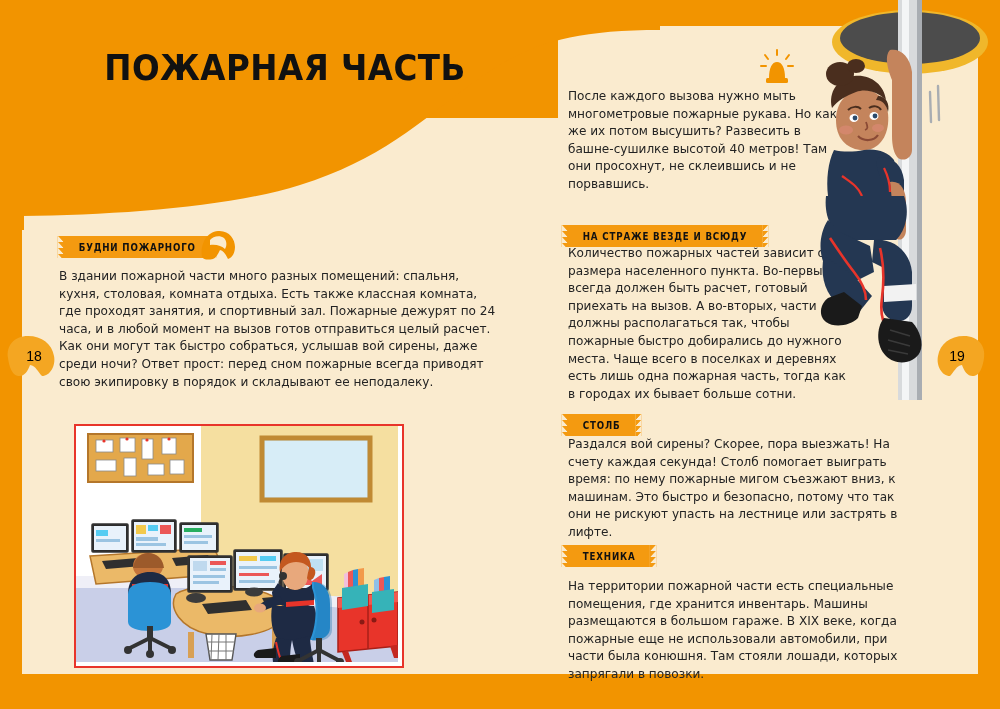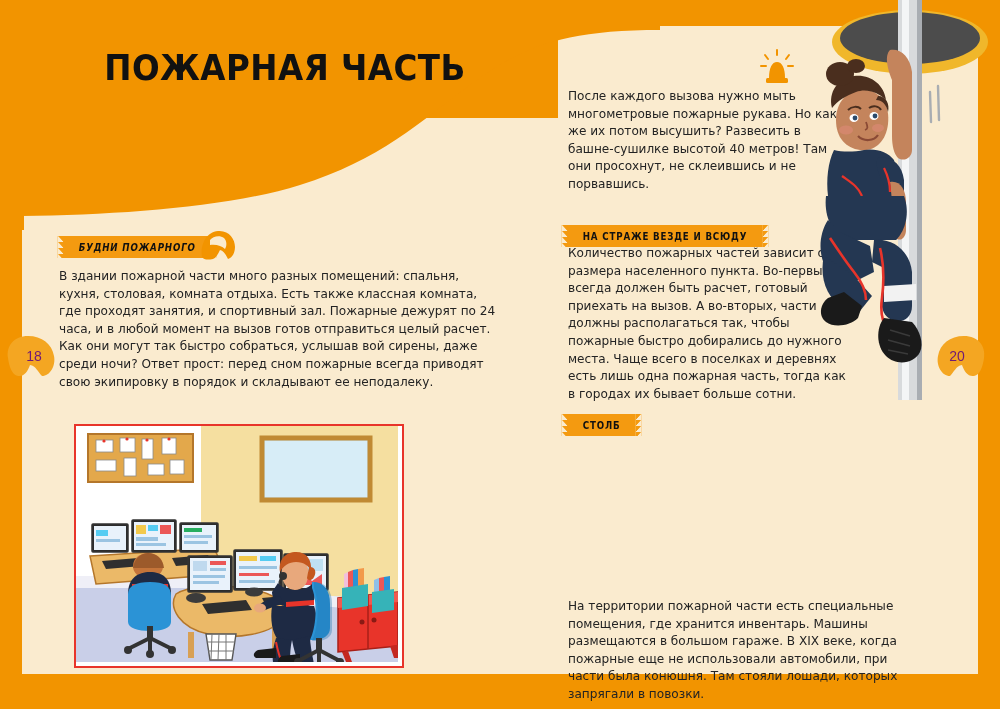--- a/index.html
+++ b/index.html
@@ -78,21 +78,21 @@
     background:
       linear-gradient(-45deg,transparent 50%,#F49A10 50%) 0 0/7px 6px repeat-y;
   }
 
   .body-text{
     font-size:12.1px;line-height:17.6px;color:#232323;
     font-family:"DejaVu Sans","Liberation Sans",sans-serif;
   }
 
   
-  #sec-budni{ position:absolute;left:64px;top:236px;width:300px;font-style:italic; }
+  #sec-budni{ position:absolute;left:64px;top:236px;width:300px; }
   #budni-text{ position:absolute;left:59px;top:268px;width:444px; }
 
   
   #helmet-icon{ position:absolute;left:196px;top:227px;width:42px;height:34px; }
 
   
   #illustration{
     position:absolute;left:74px;top:424px;width:326px;height:240px;
     border:2px solid #E8342A;background:#FFFFFF;overflow:hidden;
   }
@@ -103,34 +103,34 @@
   #txt-sushka{ top:88px; }
   #sec-strazhe{ top:213px;margin-top:12px; }
   #txt-strazhe{ top:245px; }
   #sec-stolb{ top:403px;margin-top:11px; }
   #txt-stolb{ top:436px; }
   #sec-tehnika{ top:545px; }
   #txt-tehnika{ top:578px; }
 
   #txt-sushka, #txt-strazhe{ width:278px; }
   #txt-stolb{ width:340px; }
-  #txt-tehnika{ width:348px;margin-top:20px; }
+  #txt-tehnika{ width:348px; }
 
   
   #siren-icon{ position:absolute;left:757px;top:48px;width:40px;height:40px; }
 
   
   .pagenum{
     position:absolute;width:56px;height:48px;
   }
   #pagenum-left{ left:4px;top:332px; }
   #pagenum-right{ left:932px;top:332px; }
   .pagenum .num{
     position:absolute;inset:0;display:flex;align-items:center;justify-content:center;
-    font-size:14px;color:#701a75;font-weight:normal;
+    font-size:14px;color:#000000;font-weight:normal;
   }
   #pagenum-left .num{ padding-left:4px; }
   #pagenum-right .num{ padding-right:6px; }
 
   
   #pole-illustration{
     position:absolute;left:818px;top:0;width:182px;height:400px;
   }
 </style>
 </head>
@@ -368,21 +368,25 @@
   <div class="rcol body-text" id="txt-sushka">После каждого вызова нужно мыть многометровые пожарные рукава. Но как же их потом высушить? Развесить в башне-сушилке высотой 40 метров! Там они просохнут, не склеившись и не порвавшись.</div>
 
   <div class="rcol" id="sec-strazhe">
     <span class="ribbon">НА СТРАЖЕ ВЕЗДЕ И ВСЮДУ</span>
   </div>
   <div class="rcol body-text" id="txt-strazhe">Количество пожарных частей зависит от размера населенного пункта. Во-первых, всегда должен быть расчет, готовый приехать на вызов. А во-вторых, части должны располагаться так, чтобы пожарные быстро добирались до нужного места. Чаще всего в поселках и деревнях есть лишь одна пожарная часть, тогда как в городах их бывает больше сотни.</div>
 
   <div class="rcol" id="sec-stolb">
     <span class="ribbon">СТОЛБ</span>
   </div>
-
+  <div class="rcol body-text" id="txt-stolb">Раздался вой сирены? Скорее, пора выезжать! На счету каждая секунда! Столб помогает выиграть время: по нему пожарные мигом съезжают вниз, к машинам. Это быстро и безопасно, потому что так они не рискуют упасть на лестнице или застрять в лифте.</div>
+
+  <div class="rcol" id="sec-tehnika">
+    <span class="ribbon">ТЕХНИКА</span>
+  </div>
   <div class="rcol body-text" id="txt-tehnika">На территории пожарной части есть специальные помещения, где хранится инвентарь. Машины размещаются в большом гараже. В XIX веке, когда пожарные еще не использовали автомобили, при части была конюшня. Там стояли лошади, которых запрягали в повозки.</div>
 
   <div id="pole-illustration">
     <svg width="182" height="400" viewBox="0 0 182 400">
 
       <ellipse cx="92" cy="42" rx="78" ry="32" fill="#F0B72B"></ellipse>
       <ellipse cx="92" cy="38" rx="70" ry="26" fill="#4C4C4C"></ellipse>
 
       <rect x="80" y="0" width="24" height="400" fill="#D8DADC"></rect>
       <rect x="84" y="0" width="7" height="400" fill="#F4F5F6"></rect>
@@ -459,16 +463,16 @@
                C34,40 32,34 26,33 C24,39 20,45 14,44 C8,43 5,34 4,26 Z" fill="#F4A622"></path>
     </svg>
     <div class="num">18</div>
   </div>
 
   <div class="pagenum" id="pagenum-right">
     <svg width="56" height="48" viewBox="0 0 56 48">
       <path d="M52,26 C54,14 46,4 32,4 C18,4 8,12 6,24 C4,34 10,44 18,44
                C22,40 24,34 30,33 C32,39 36,45 42,44 C48,43 51,34 52,26 Z" fill="#F4A622"></path>
     </svg>
-    <div class="num">20</div>
+    <div class="num">19</div>
   </div>
 
 </div>
 
 </body></html>

